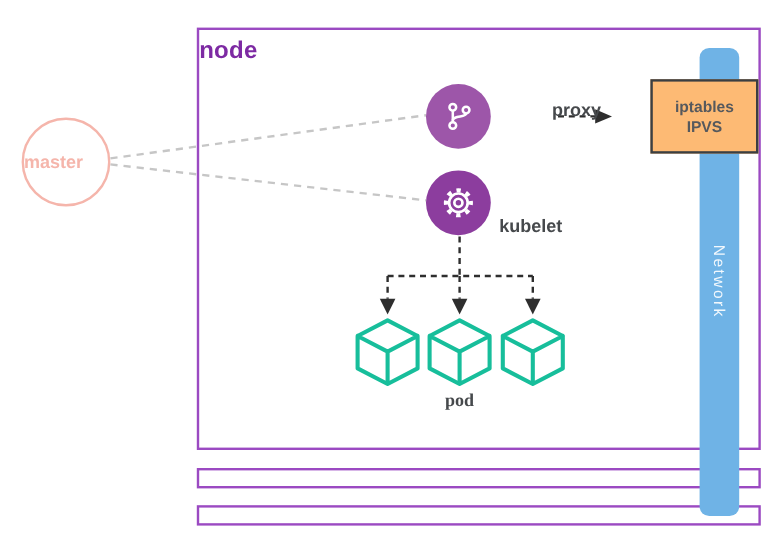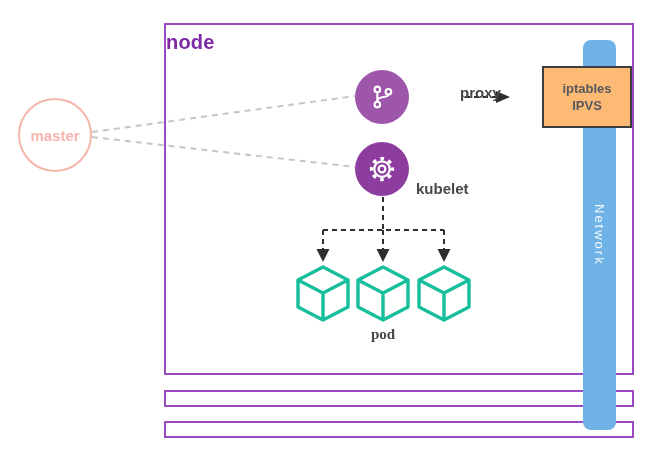--- a/index.html
+++ b/index.html
@@ -42,21 +42,21 @@
   #rect-2 { top: 390px; }
   #rect-3 { top: 421px; }
 
   
   .master-circle {
     position: absolute;
     left: 18px; top: 98px;
     width: 70px; height: 70px;
     border: 2px solid var(--master);
     border-radius: 50%;
-    display: flex; align-items: center; justify-content: center;
+    display: flex; align-items: center; 
     color: var(--master);
     font-size: 15px; font-weight: bold;
     z-index: 4;
     background: #ffffff;
   }
 
   
   .comp-circle {
     position: absolute;
     width: 54px; height: 54px;

